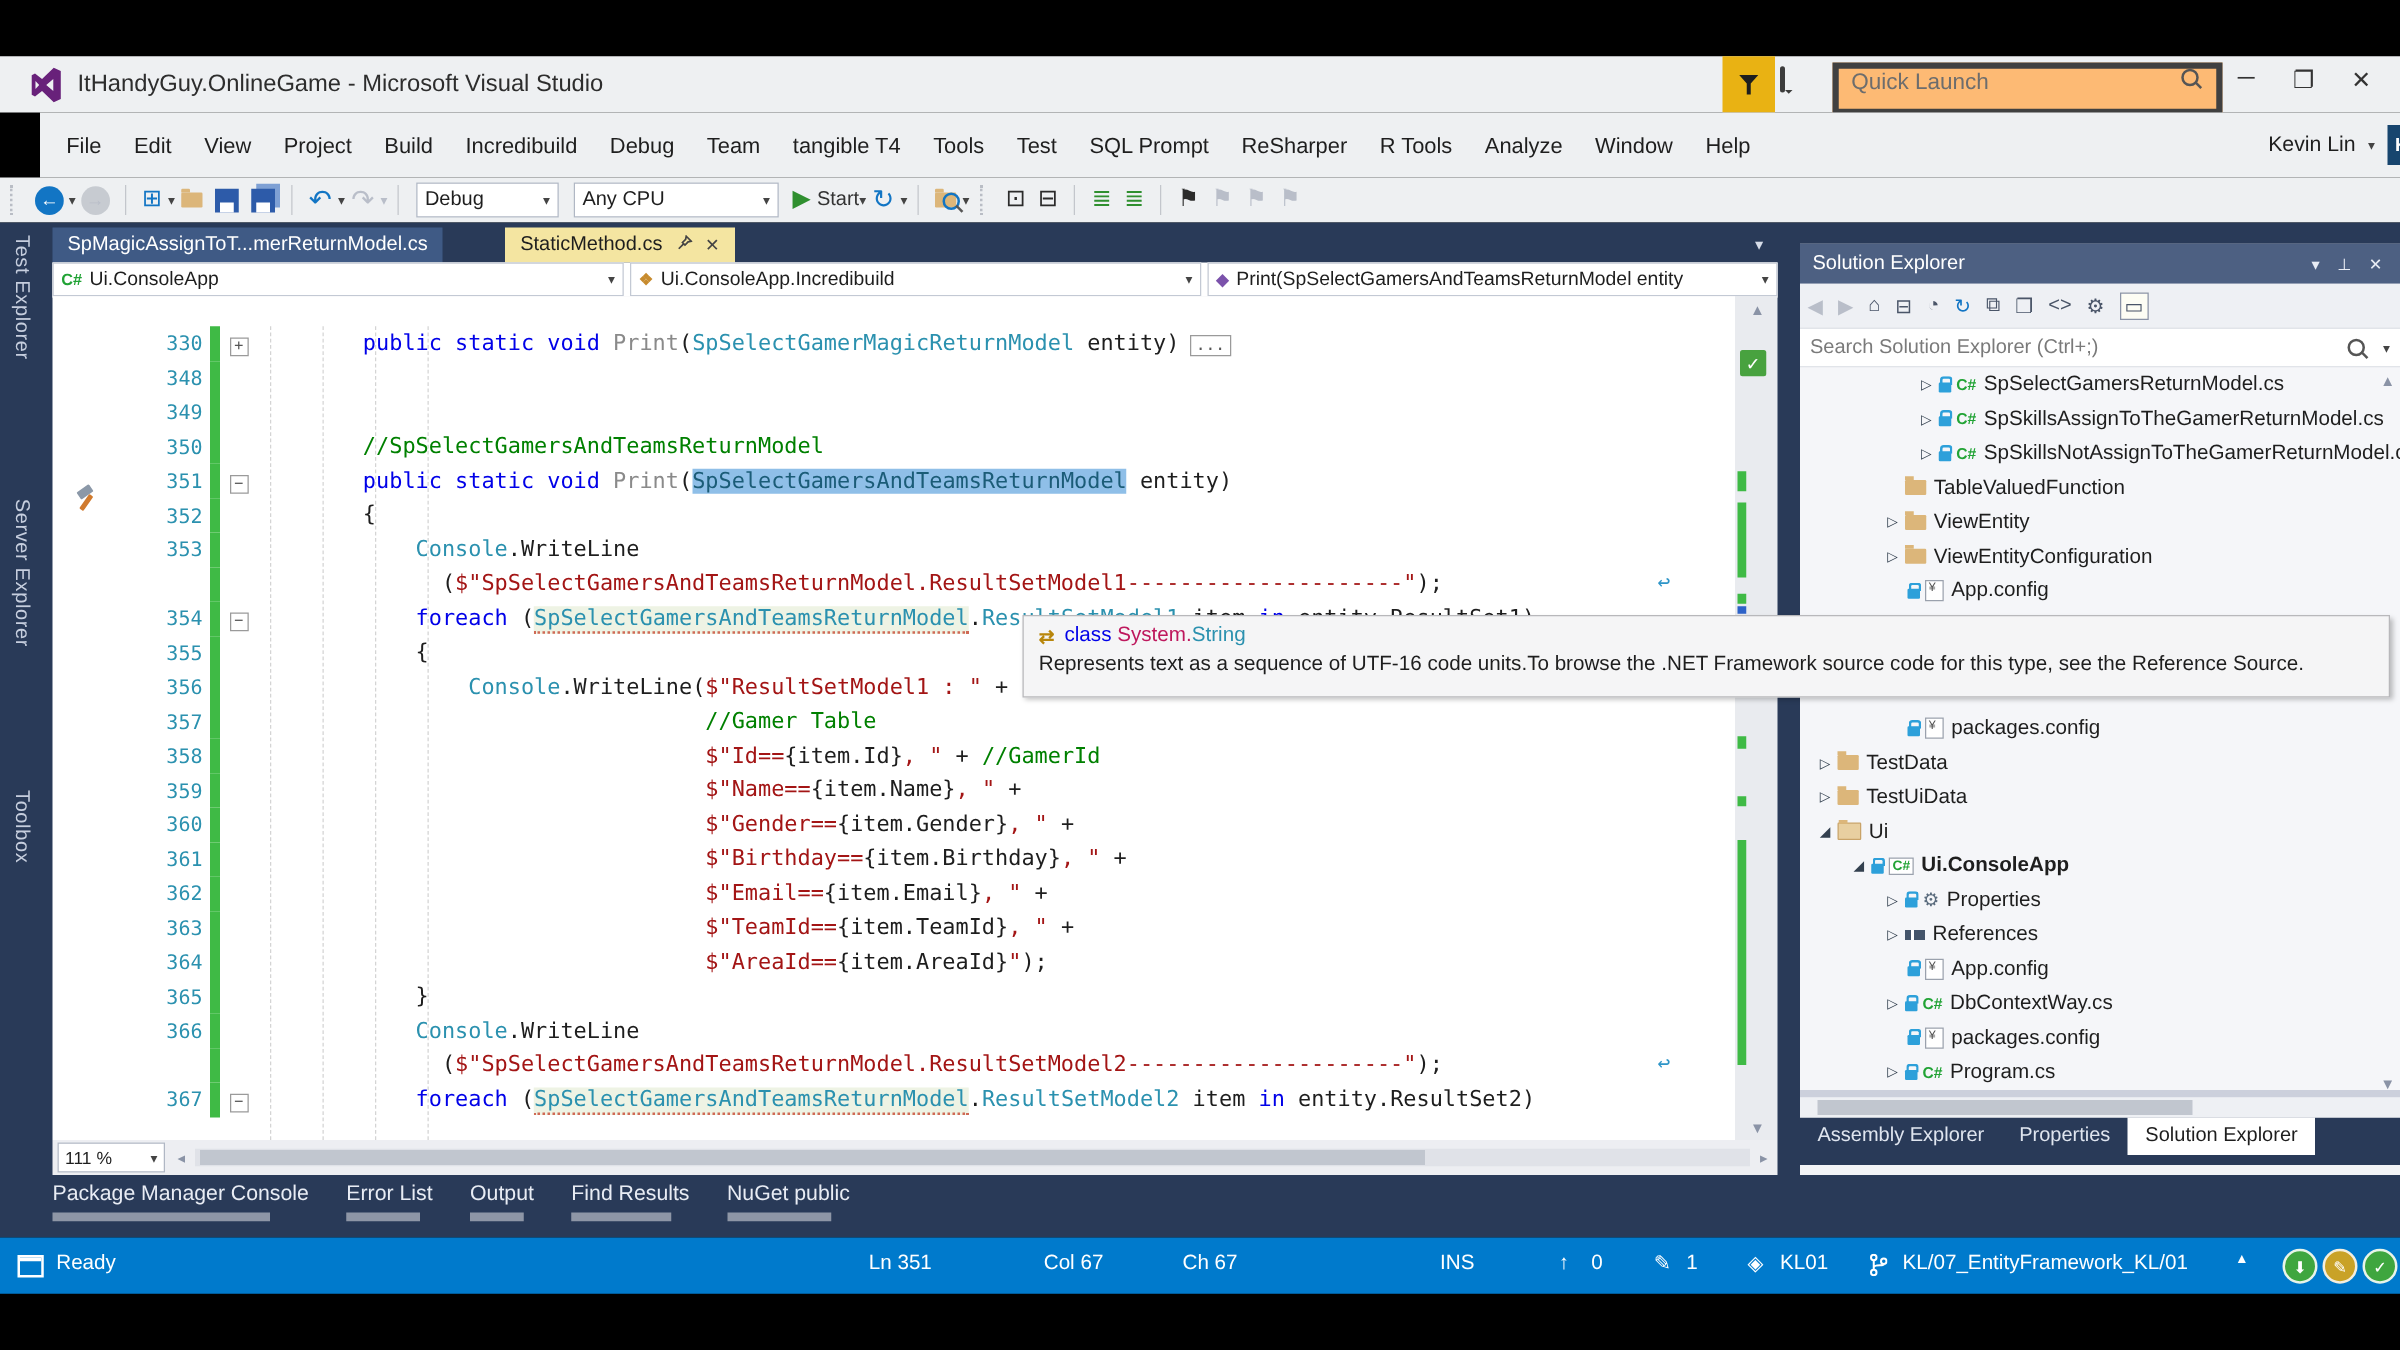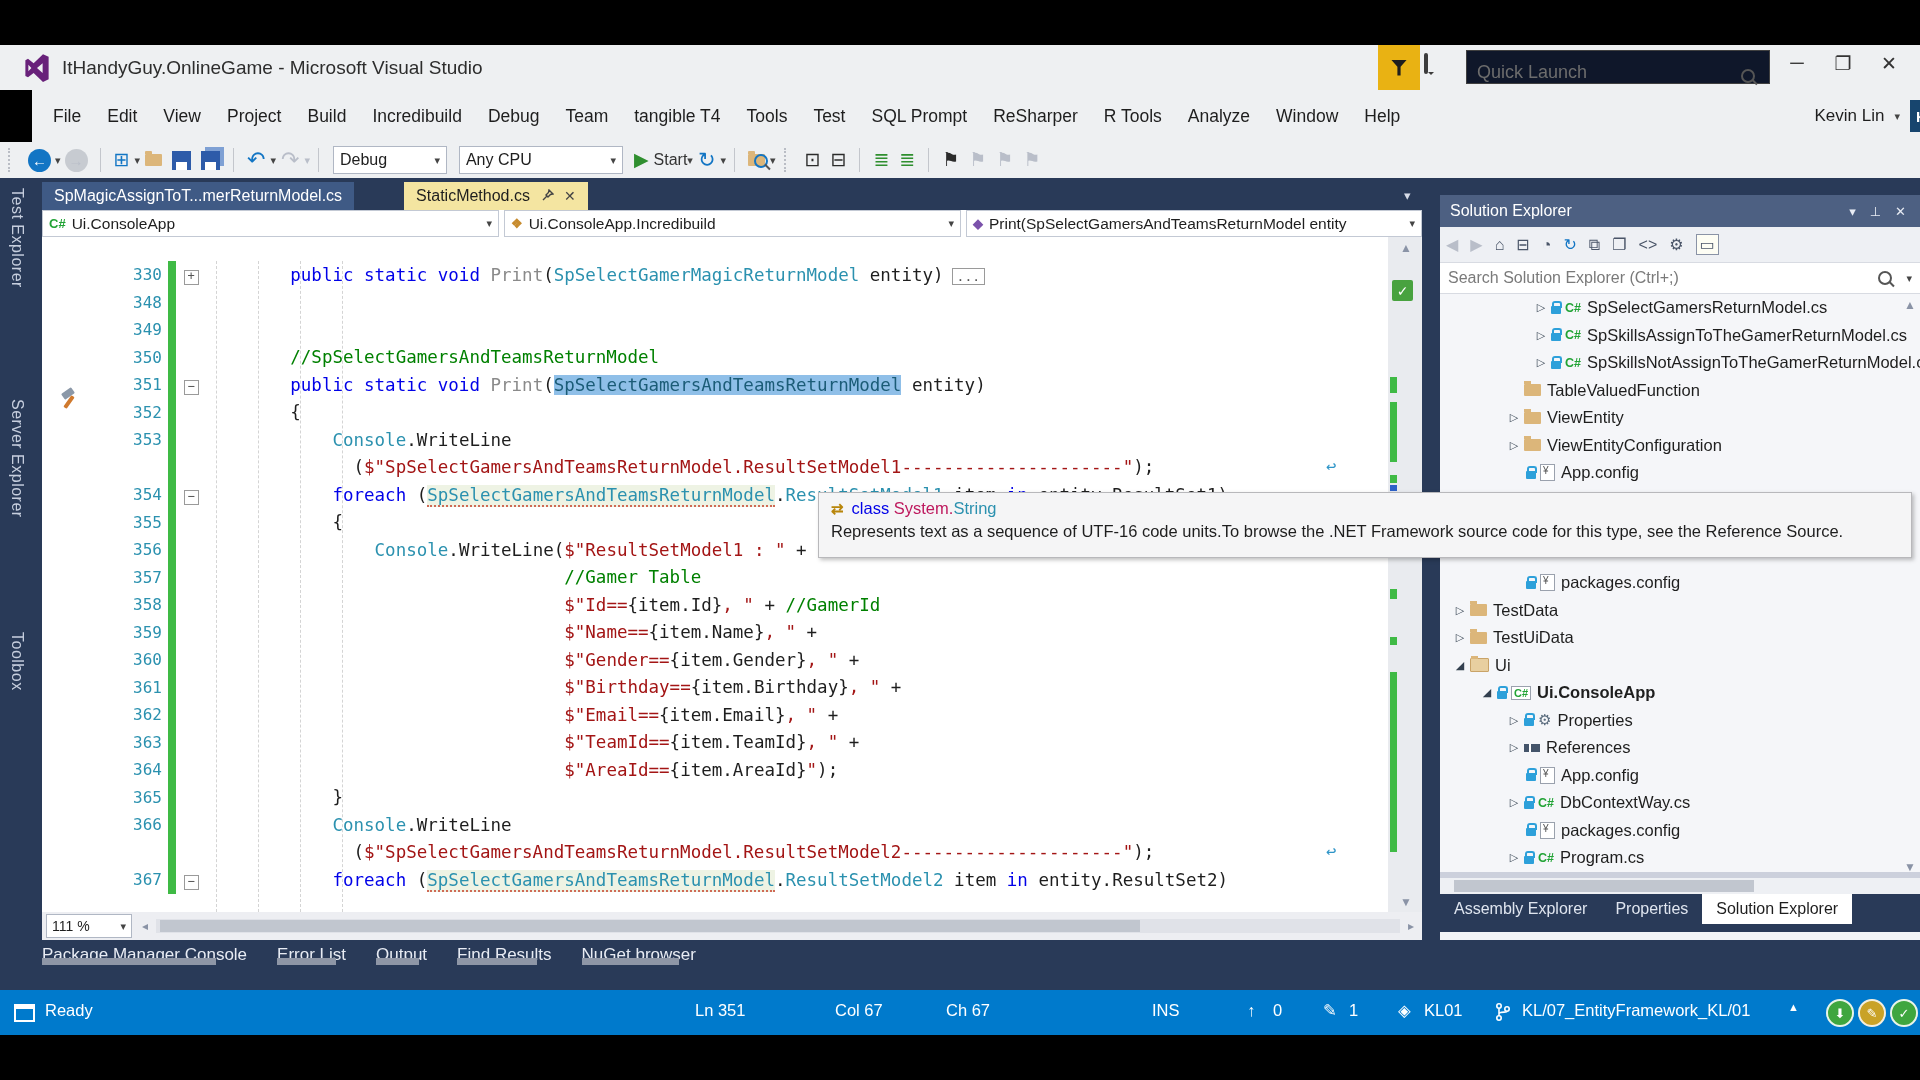--- a/index.html
+++ b/index.html
@@ -7,21 +7,21 @@
        font-family:"Liberation Sans",sans-serif;-webkit-font-smoothing:antialiased;}
   .abs{position:absolute;}
   
   #titlebar{left:0;top:45px;width:1920px;height:45px;background:#eef0f2;display:flex;align-items:center;}
   #title-text{margin-left:14px;font-size:19px;color:#2d2d2d;}
   #filter-btn{left:1378px;top:45px;width:42px;height:45px;background:#e9b213;display:flex;align-items:center;justify-content:center;}
   .funnel{width:16px;height:16px;background:#1e1e1e;clip-path:polygon(0 0,100% 0,60% 45%,60% 100%,40% 100%,40% 45%);}
   #feedback-btn{left:1424px;top:55px;width:30px;height:24px;}
   .bubble{width:20px;height:14px;border:2px solid #3c3c3c;border-radius:3px;position:relative;}
   .bubble:after{content:"";position:absolute;left:2px;bottom:-6px;border:3px solid transparent;border-top-color:#3c3c3c;}
-  #quick-launch{left:1466px;top:50px;width:302px;height:32px;background:#0f172a;border:1px solid #404040;display:flex;align-items:flex-end;}
+  #quick-launch{left:1466px;top:50px;width:302px;height:32px;background:#fdba74;border:5px solid #404040;display:flex;align-items:flex-start;}
   #quick-launch .ph{flex:1;margin-left:10px;color:#6d6d6d;font-size:18px;}
   .mag{width:10px;height:10px;border:2px solid #555;border-radius:50%;position:relative;margin-right:14px;}
   .mag:after{content:"";position:absolute;width:7px;height:2px;background:#555;transform:rotate(45deg);left:8px;top:10px;}
   .winbtn{font-size:19px;color:#333;width:34px;text-align:center;display:inline-block;}
   #winbtns{left:1780px;top:52px;display:flex;gap:12px;}
   #menubar{left:0;top:90px;width:1920px;height:52px;background:#eef0f2;display:flex;align-items:center;margin-left:32px;}
   #menu-items{display:flex;margin-left:8px;}
   .menu-item{padding:6px 13px;font-size:17.5px;color:#1e1e1e;}
   #user-area{position:absolute;right:10px;top:10px;display:flex;align-items:center;gap:10px;}
   #user-name{font-size:17px;color:#1e1e1e;}
@@ -85,21 +85,21 @@
   .smark.blue{background:#2d62c8;}
   #rs-status{left:1392px;top:280px;width:21px;height:21px;background:#48a23f;border-radius:2px;color:#fff;font-size:14px;display:flex;align-items:center;justify-content:center;}
   .sarrow{position:absolute;left:12px;color:#8a93a6;font-size:12px;}
   
   #zoomrow{left:42px;top:912px;width:1380px;height:28px;background:#edeef2;display:flex;align-items:center;}
   #zoom-combo{width:74px;height:22px;background:#fff;border:1px solid #b0b7c4;margin-left:4px;display:flex;align-items:center;padding:0 5px;font-size:14px;color:#1e1e1e;}
   #hscroll{flex:1;height:14px;margin:0 8px;background:#e0e2e8;position:relative;}
   #hscroll .thumb{position:absolute;left:4px;top:1px;width:980px;height:12px;background:#c1c6cf;}
   
   #bottom-tabs{left:42px;top:945px;display:flex;gap:30px;}
-  .btab{color:#e8ecf4;font-size:17px;position:relative;}
+  .btab{color:#e8ecf4;font-size:17px;position:relative;padding-bottom:12px;}
   .btab:after{content:"";position:absolute;left:0;bottom:0;height:7px;width:85%;background:#8e96a6;}
   
   #se{left:1440px;top:195px;width:480px;height:745px;background:#f2f4f7;}
   #se-title{height:32px;background:#4d6082;color:#fff;display:flex;align-items:center;font-size:16px;}
   #se-title .t{margin-left:10px;flex:1;}
   #se-title .ic{margin-right:14px;font-size:13px;color:#e8ecf4;}
   #se-toolbar{height:35px;background:#eef0f4;display:flex;align-items:center;color:#4a5568;}
   #se-toolbar span{margin:0 6px;font-size:16px;}
   #se-search{height:30px;background:#fff;border-top:1px solid #d8dbe2;border-bottom:1px solid #d8dbe2;display:flex;align-items:center;}
   #se-search .ph{flex:1;margin-left:8px;color:#7a7a7a;font-size:16px;}
@@ -482,21 +482,21 @@
         <div class="thumb"></div>
       </div>
     <span style="color:#8a93a6;font-size:12px;margin-right:8px">▸</span>
   </div>
 
   <div class="abs" id="bottom-tabs">
       <div class="btab">Package Manager Console</div>
       <div class="btab">Error List</div>
       <div class="btab">Output</div>
       <div class="btab">Find Results</div>
-      <div class="btab">NuGet browser</div>
+      <div class="btab">NuGet public</div>
     </div>
 
   <div class="abs" id="se">
     <div id="se-title">
       <span class="t">Solution Explorer</span>
       <span class="ic">▾</span>
       <span class="ic">⊥</span>
       <span class="ic">✕</span>
     </div>
     <div id="se-toolbar">

